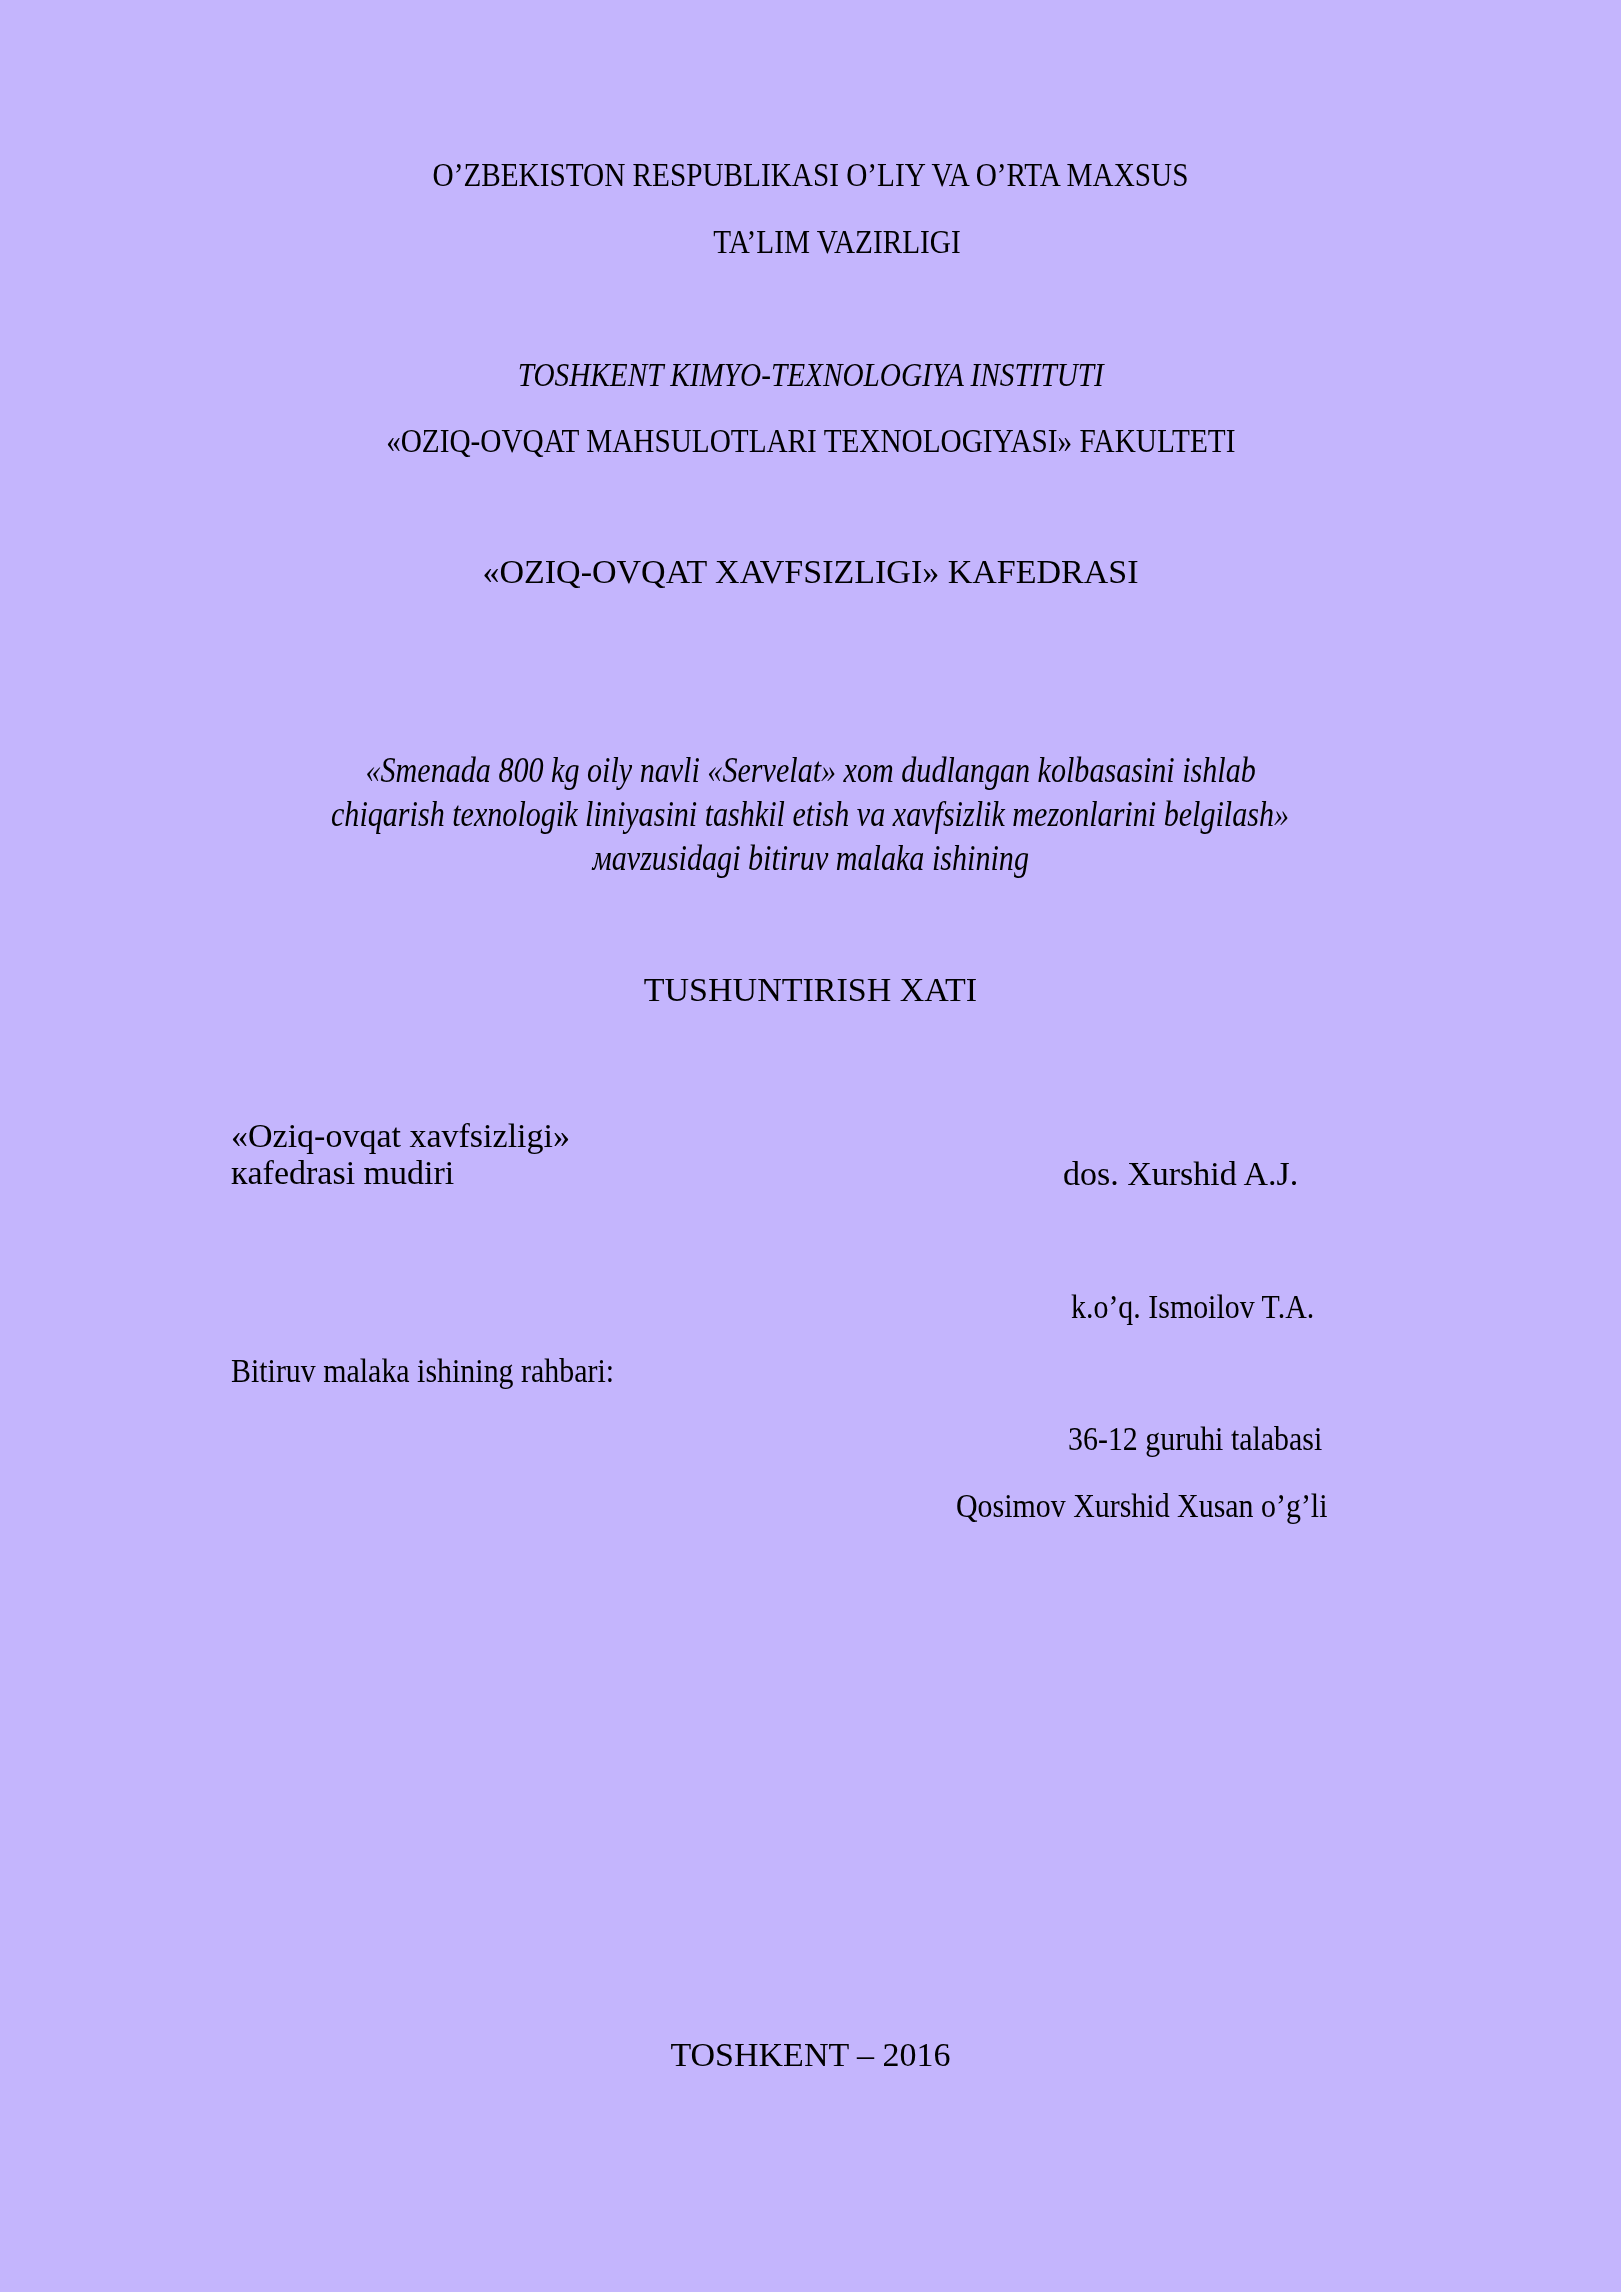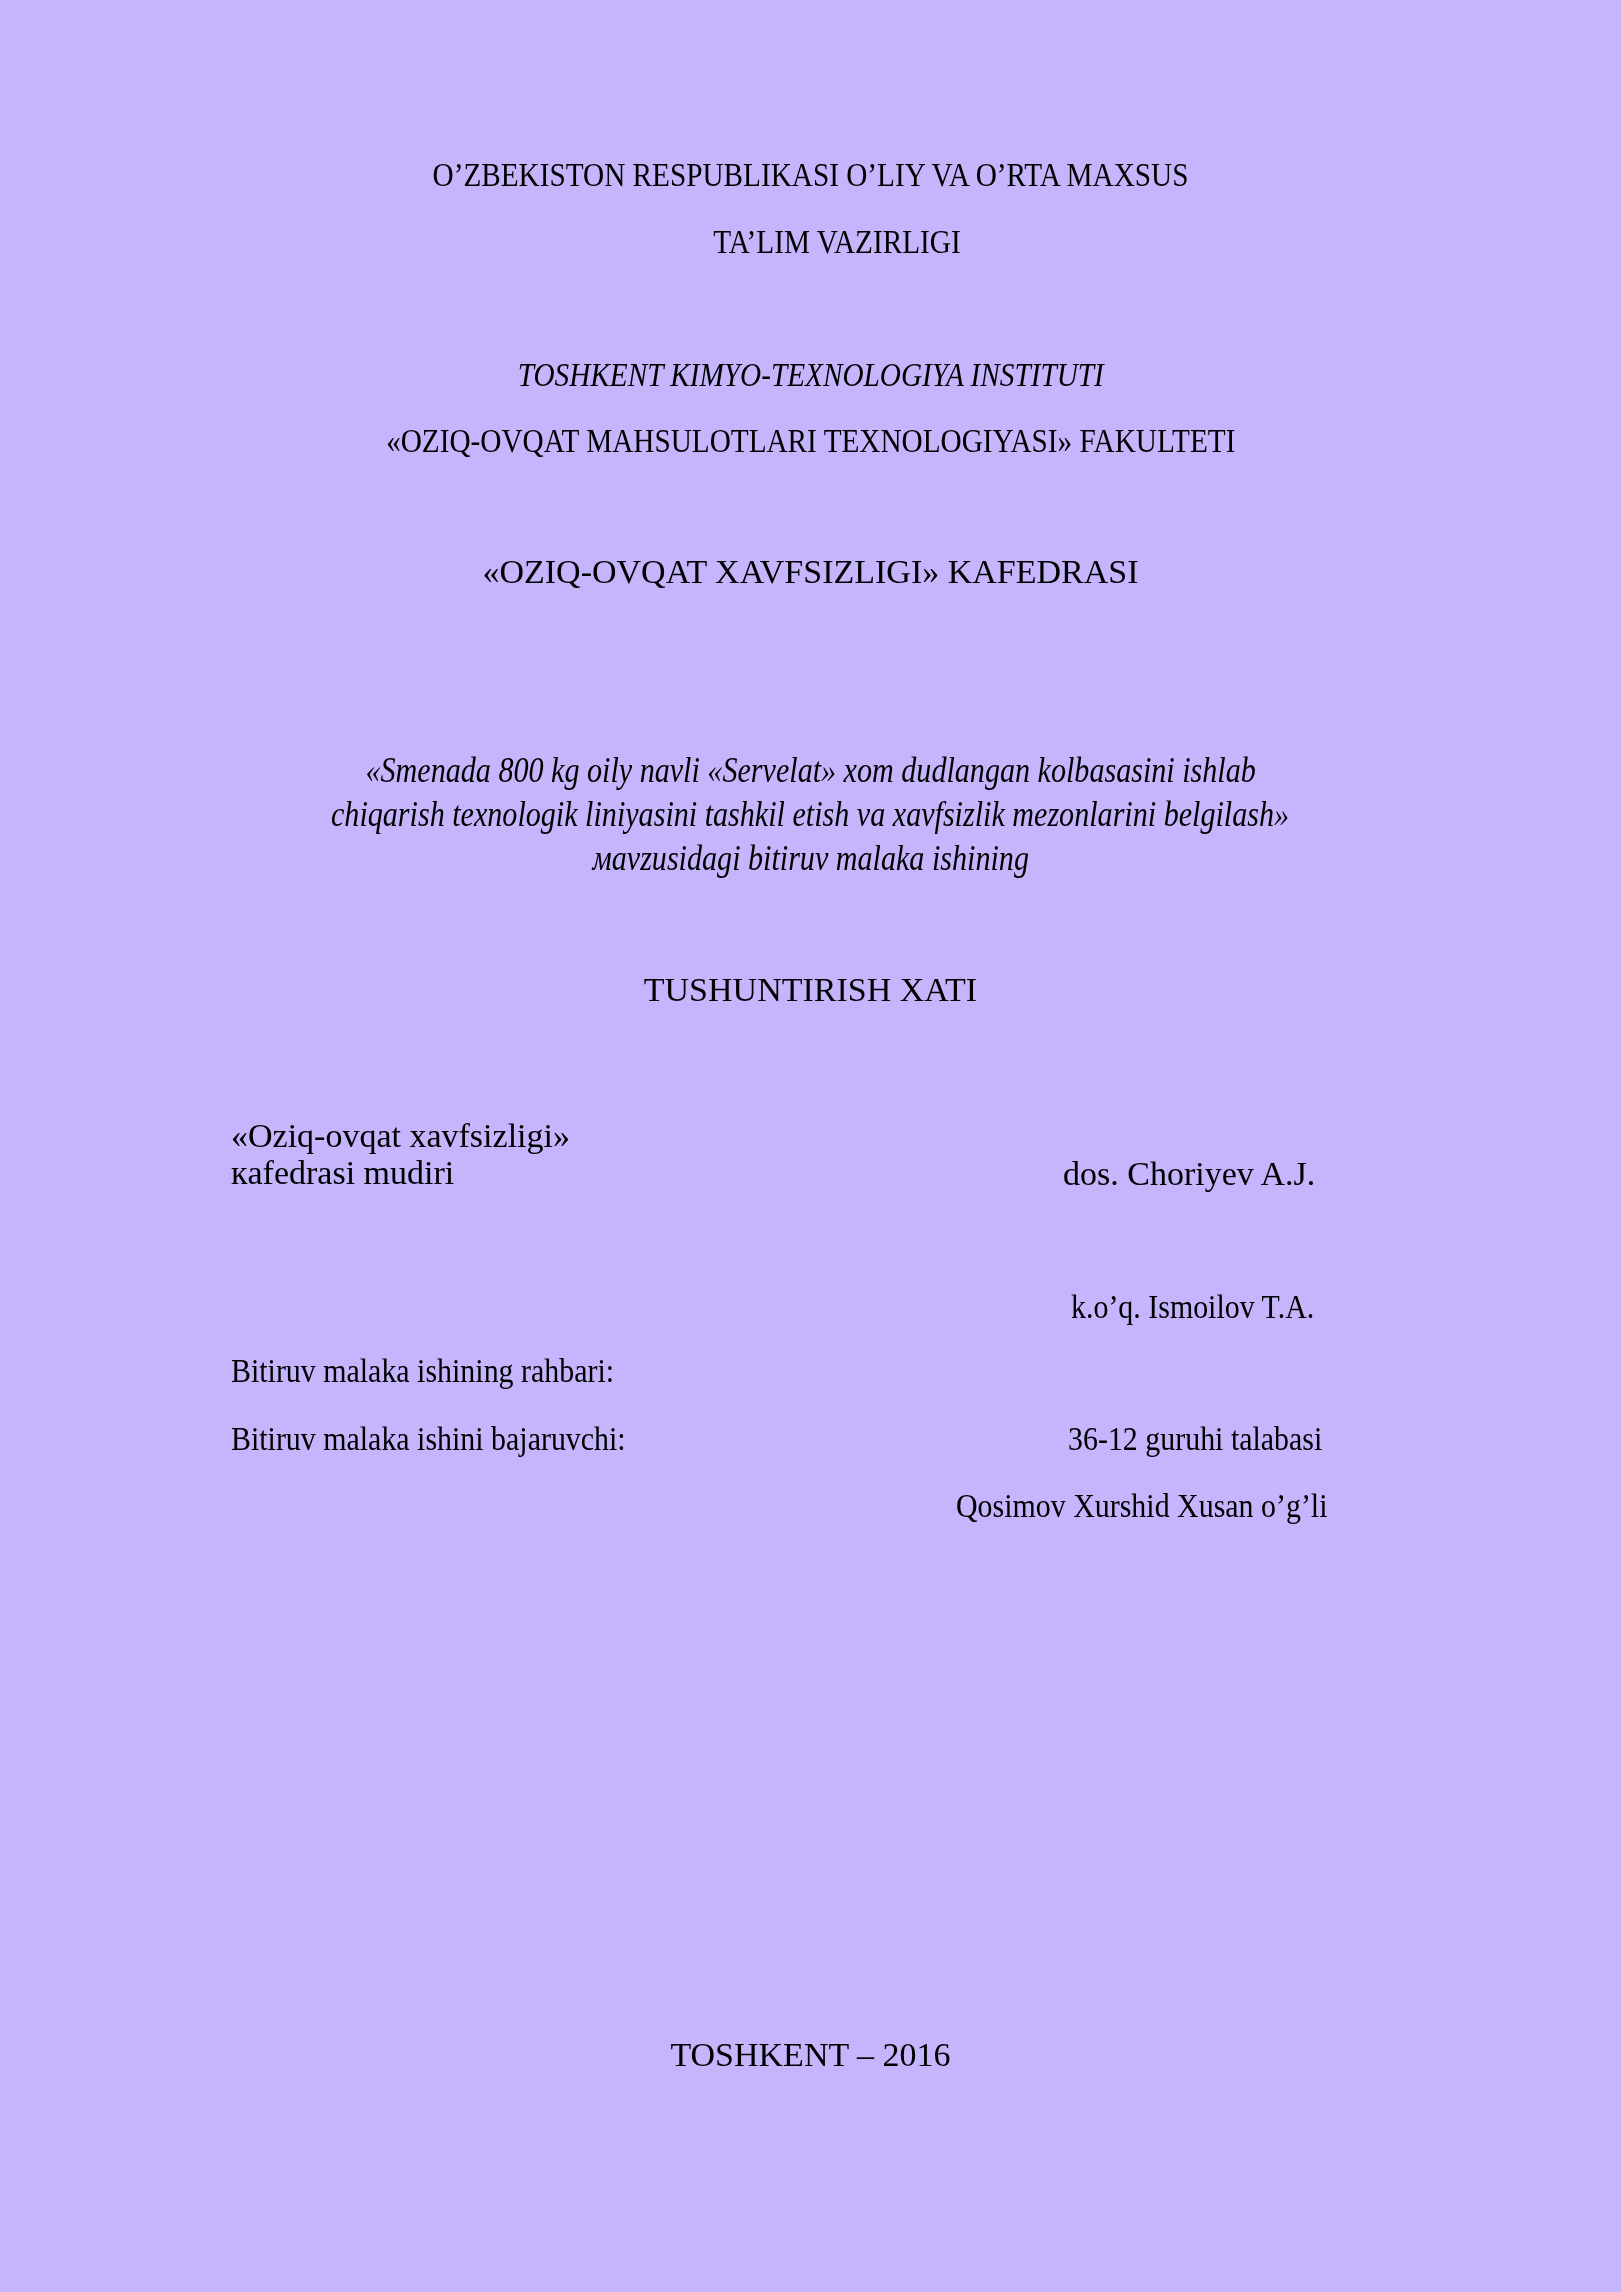--- a/index.html
+++ b/index.html
@@ -104,32 +104,29 @@
   </div>
 
   <div class="line" style="top:970px;">
     <span>TUSHUNTIRISH XATI</span>
   </div>
 
   <div class="sig-left" style="top:1117px;">
     <div>«Oziq-ovqat xavfsizligi»</div>
     <div>кafedrasi mudiri</div>
   </div>
-  <div class="sig-right" style="top:1155px; left:1063px;">dos. Choriyev A.J.</div>
+  <div class="sig-right" style="top:1155px; left:1063px;">dos. Xurshid A.J.</div>
 
   <div class="sig-left" style="top:1352px;">
     <span class="narrow">Bitiruv malaka ishining rahbari:</span>
   </div>
   <div class="sig-right" style="top:1288px; left:1071px;">
     <span class="narrow">k.o’q. Ismoilov T.A.</span>
   </div>
 
-  <div class="sig-left" style="top:1420px;">
-    <span class="narrow">Bitiruv malaka ishini bajaruvchi:</span>
-  </div>
   <div class="sig-right" style="top:1420px; left:1068px;">
     <span class="narrow">36-12 guruhi talabasi</span>
   </div>
   <div class="sig-right" style="top:1487px; left:956px;">
     <span class="narrow">Qosimov Xurshid  Xusan o’g’li</span>
   </div>
 
   <div class="line" style="top:2035px;">
     <span>TOSHKENT – 2016</span>
   </div>

